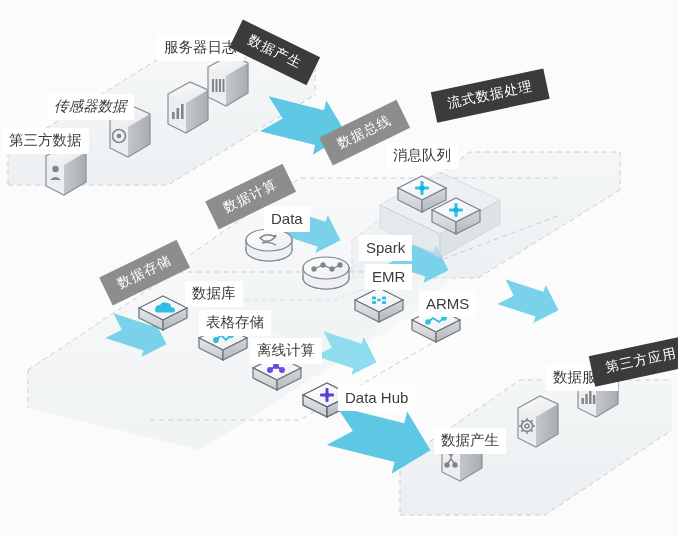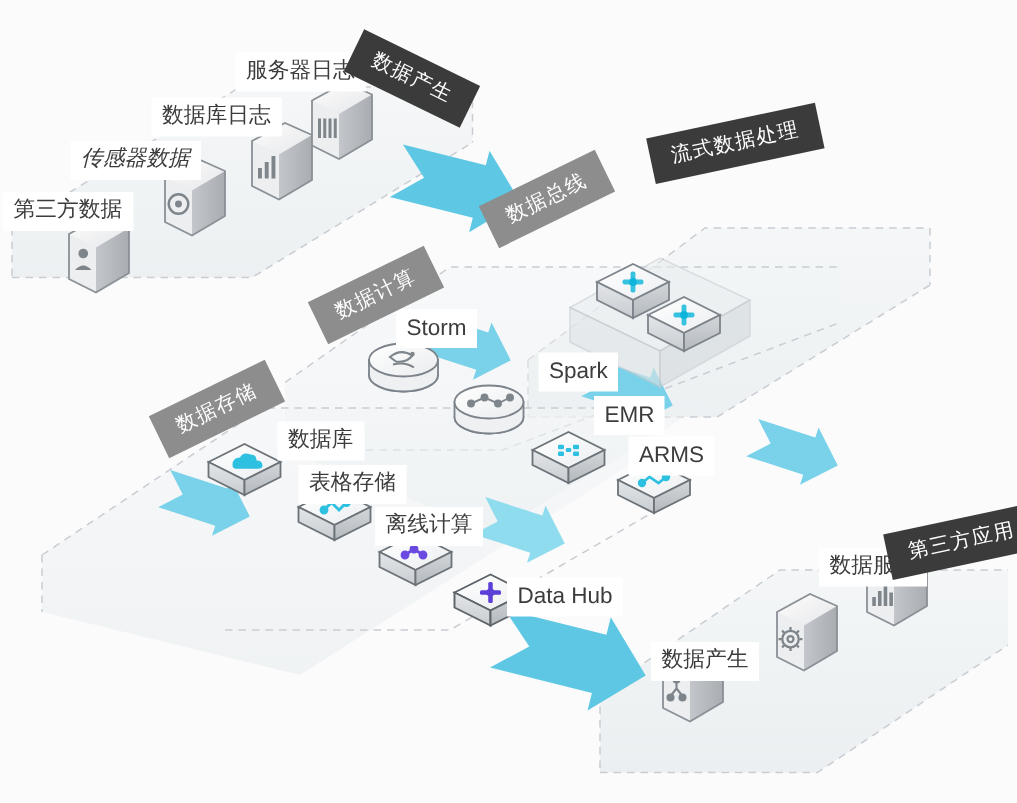--- a/index.html
+++ b/index.html
@@ -348,35 +348,35 @@
   <div class="banner dark" style="left:592px;top:356px;transform:rotate(-12deg);">
     <span>第三方应用</span>
   </div>
 
   <div class="chip cn" style="left:2px;top:128px;">
     <span>第三方数据</span>
   </div>
   <div class="chip cn" style="left:47px;top:94px;font-style:italic;">
     <span>传感器数据</span>
   </div>
-  <div class="chip cn" style="left:101px;top:65px;">
-    <span>数据库日志</span>
-  </div>
   <div class="chip cn" style="left:157px;top:35px;">
     <span>服务器日志</span>
   </div>
 
+  <div class="chip cn" style="left:386px;top:143px;">
+    <span>消息队列</span>
+  </div>
 
   <div class="chip en" style="left:264px;top:206px;">
-    <span>Storm</span>
+    <span>Data</span>
   </div>
   <div class="chip en" style="left:323px;top:235px;margin-left:36px;">
     <span>Spark</span>
   </div>
-  <div class="chip en" style="left:365px;top:264px;margin-left:31px;">
+  <div class="chip en" style="left:365px;top:264px;">
     <span>EMR</span>
   </div>
   <div class="chip en" style="left:419px;top:291px;">
     <span>ARMS</span>
   </div>
 
   <div class="chip cn" style="left:141px;top:281px;margin-left:44px;">
     <span>数据库</span>
   </div>
   <div class="chip cn" style="left:199px;top:310px;">

